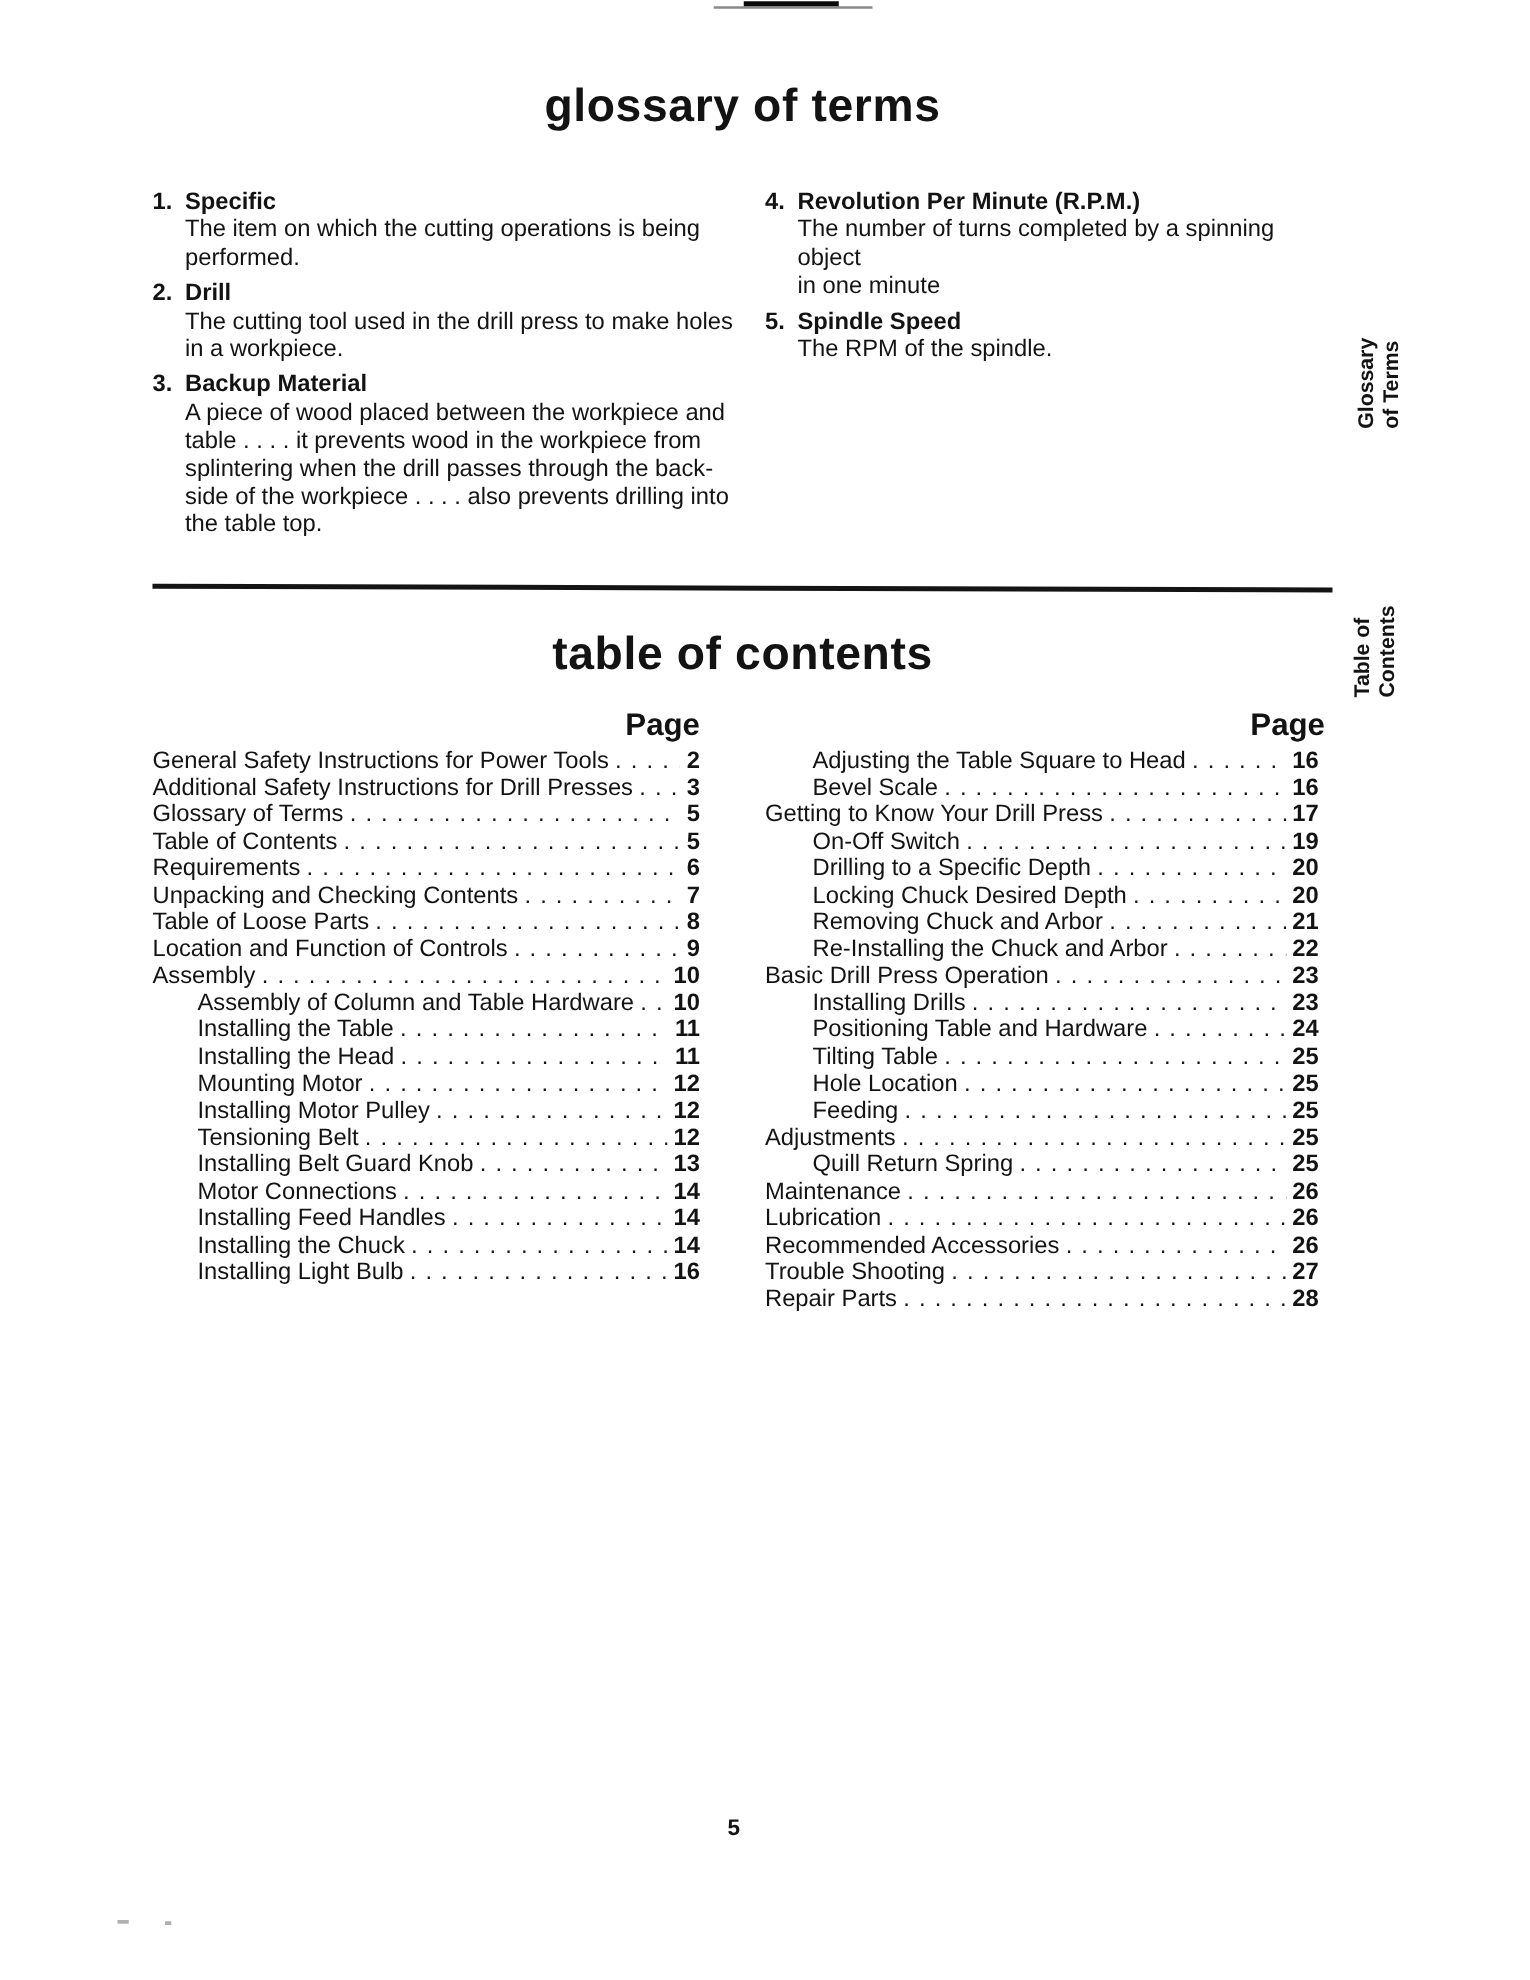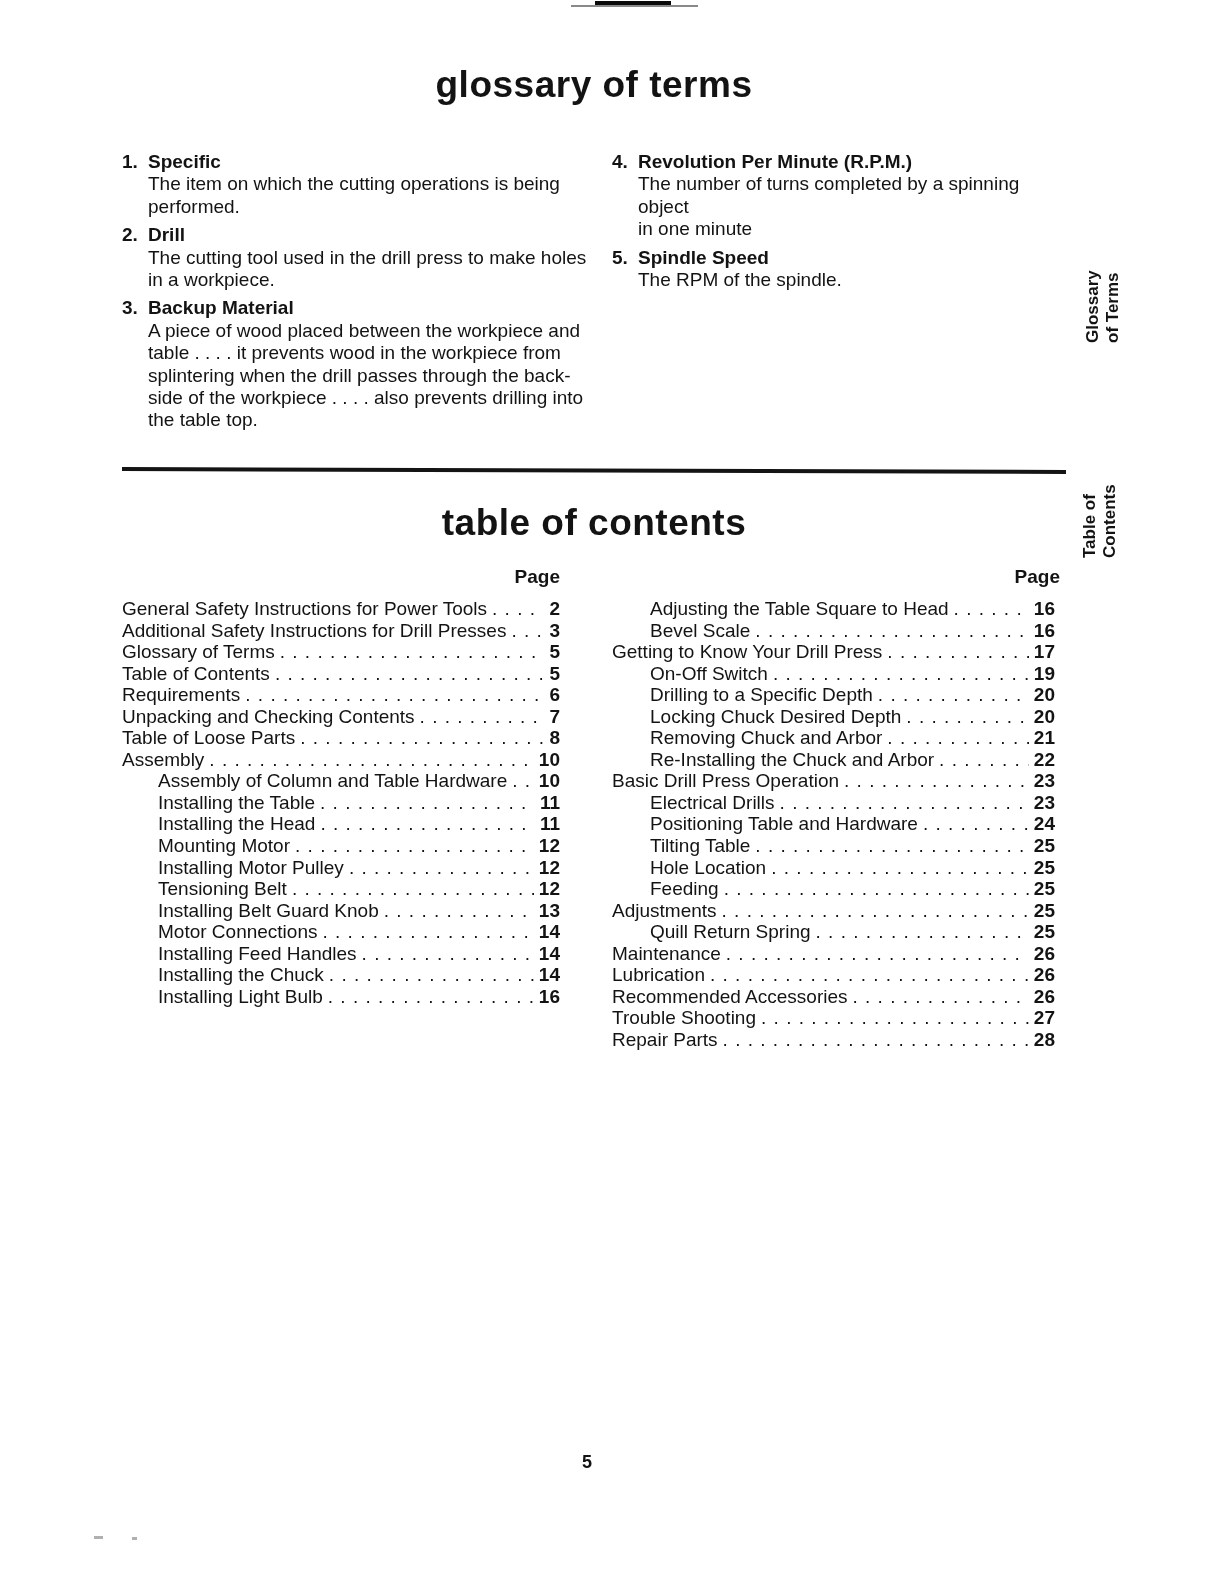--- a/index.html
+++ b/index.html
@@ -15,21 +15,21 @@
   }
   
   .g-col{font-size:19px;line-height:22.4px;}
   .g-item{position:relative;padding-left:26px;margin-bottom:6px;}
   .g-num{position:absolute;left:0;top:0;font-weight:bold;}
   .g-term{font-weight:bold;}
   .g-def{white-space:pre-line;}
   
   .divider{background:#141414;height:4px;transform:rotate(0.18deg);transform-origin:left center;}
   
-  .page-header{font-weight:bold;font-size:19px;text-align:right;}
+  .page-header{font-weight:bold;font-size:25px;text-align:right;}
   .toc-col{font-size:19px;}
   .toc-entry{display:flex;align-items:baseline;height:21.55px;white-space:nowrap;}
   .toc-entry.indent{padding-left:36px;}
   .toc-col.right .toc-entry.indent{padding-left:38px;}
   .toc-entry .label{flex:0 0 auto;text-align:center;}
   .toc-entry .dots{flex:1 1 0;min-width:0;overflow:hidden;margin:0 5px;letter-spacing:1px;}
   .toc-entry .dots::after{content:". . . . . . . . . . . . . . . . . . . . . . . . . . . . . . . . . . . . . . . . . . . . . . . . . .";}
   .toc-entry .pagenum{flex:0 0 auto;font-weight:bold;}
   .toc-entry.no-page .dots::after{content:"";}
   
@@ -140,20 +140,25 @@
       <span class="dots"></span>
       <span class="pagenum">7</span>
     </div>
 
     <div class="toc-entry">
       <span class="label">Table of Loose Parts</span>
       <span class="dots"></span>
       <span class="pagenum">8</span>
     </div>
 
+    <div class="toc-entry">
+      <span class="label">Location and Function of Controls</span>
+      <span class="dots"></span>
+      <span class="pagenum">9</span>
+    </div>
 
     <div class="toc-entry">
       <span class="label">Assembly</span>
       <span class="dots"></span>
       <span class="pagenum">10</span>
     </div>
 
     <div class="toc-entry indent">
       <span class="label">Assembly of Column and Table Hardware</span>
       <span class="dots"></span>
@@ -271,21 +276,21 @@
       <span class="pagenum">22</span>
     </div>
 
     <div class="toc-entry">
       <span class="label">Basic Drill Press Operation</span>
       <span class="dots"></span>
       <span class="pagenum">23</span>
     </div>
 
     <div class="toc-entry indent">
-      <span class="label">Electrical Drills</span>
+      <span class="label">Installing Drills</span>
       <span class="dots"></span>
       <span class="pagenum">23</span>
     </div>
 
     <div class="toc-entry indent">
       <span class="label">Positioning Table and Hardware</span>
       <span class="dots"></span>
       <span class="pagenum">24</span>
     </div>
 

